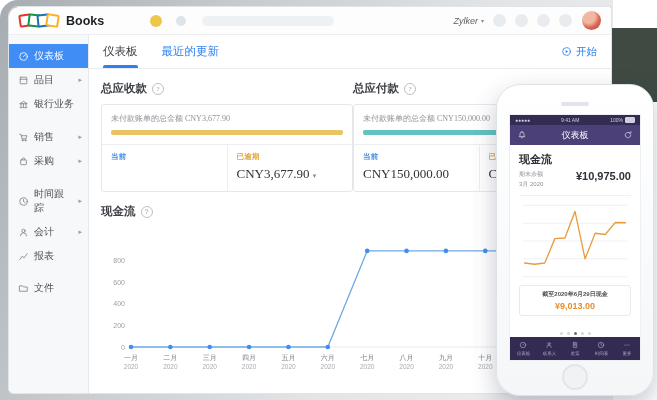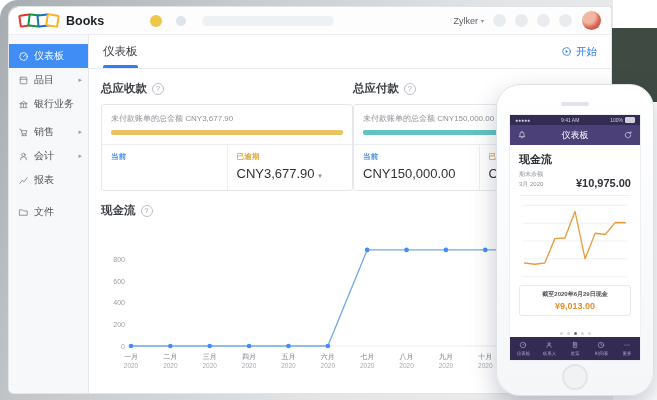--- a/index.html
+++ b/index.html
@@ -17,44 +17,44 @@
   .logo i{display:inline-block;width:9px;height:9px;border-radius:2px;background:#fff;border:2px solid;}
   .logo i.r{border-color:#e0362c;transform:rotate(-8deg);}
   .logo i.g{border-color:#089949;transform:rotate(7deg);margin-left:-4px;}
   .logo i.b{border-color:#226db4;transform:rotate(-6deg);margin-left:-4px;}
   .logo i.y{border-color:#f9b21d;transform:rotate(9deg);margin-left:-4px;}
   .brand{font-weight:bold;font-size:12.5px;color:#1d2023;margin-left:7px;}
   .dot-y{width:12px;height:12px;border-radius:50%;background:#edc64b;margin-left:46px;}
   .dot-g{width:10px;height:10px;border-radius:50%;background:#dee4eb;margin-left:14px;}
   .pill{width:132px;height:10px;border-radius:5px;background:#eef1f4;margin-left:16px;}
   .spacer{flex:1;}
-  .account{font-size:9px;color:#5a5e64;display:flex;align-items:center;gap:3px;cursor:default;}
+  .account{font-size:9px;color:#5a5e64;display:flex;align-items:center;gap:3px;cursor:default;font-style:italic;}
   .account .caret{font-size:6px;color:#8a8f95;}
   .circ{width:13px;height:13px;border-radius:50%;background:#e9ecef;margin-left:9px;}
   .avatar{width:19px;height:19px;border-radius:50%;margin-left:10px;
           background:radial-gradient(circle at 35% 30%,#f2b7a0 0 35%,#d96555 60%,#b8423a 100%);}
   .wbody{display:flex;height:calc(100% - 27px);}
   
   .sidebar{width:80px;background:#f7f8fa;border-right:1px solid #e7eaed;padding-top:9px;box-sizing:border-box;}
   .side-item{display:flex;align-items:center;gap:5px;padding:5px 6px 5px 9px;font-size:10px;color:#4e5257;cursor:default;}
-  .side-item.gap{margin-top:4px;}
+  .side-item.gap{margin-top:9px;}
   .side-item.gap-lg{margin-top:8px;}
   .side-item .ic{display:flex;color:#7d838a;}
   .side-item .arrow{margin-left:auto;font-size:7px;color:#9ba0a6;}
   .side-item.active{background:#3f8df5;color:#fff;}
   .side-item.active .ic{color:#fff;}
   
   .main{flex:1;position:relative;background:#fff;min-width:0;}
   .tabrow{height:33px;display:flex;align-items:center;padding:0 14px;border-bottom:1px solid #e9ebee;}
   .tab{font-size:11.5px;color:#3a3d42;margin-right:24px;height:100%;display:flex;align-items:center;position:relative;cursor:default;}
   .tab.active::after{content:"";position:absolute;left:0;right:0;bottom:0;height:3px;background:#2f80ed;border-radius:2px 2px 0 0;}
   .tab.recent{color:#2f80ed;}
   .start{margin-left:auto;color:#2f80ed;font-size:10.5px;display:flex;align-items:center;gap:4px;cursor:default;}
   .content{padding:10px 4px 0 12px;}
-  .cards{display:flex;padding-right:2px;}
+  .cards{display:flex;padding-right:2px;font-family:Liberation Serif, serif;}
   .block{flex:1;min-width:0;}
   .sec-title{display:flex;align-items:center;gap:5px;font-size:11.5px;font-weight:bold;color:#3e4146;margin:2px 0 8px;}
   .help{width:10px;height:10px;border:1px solid #bcc1c7;border-radius:50%;font-size:7px;color:#9aa0a7;
         display:inline-flex;align-items:center;justify-content:center;font-weight:normal;}
   .card{border:1px solid #e5e8eb;border-radius:3px;background:#fff;}
   .card-top{padding:8px 9px 9px;}
   .card-top .lbl{font-size:8px;color:#8d9197;white-space:nowrap;overflow:hidden;}
   .bar{height:5px;border-radius:2px;margin-top:6px;}
   .bar.yellow{background:#e9c465;}
   .bar.teal{background:#62c3c1;}
@@ -75,21 +75,21 @@
   .speaker{position:absolute;top:17px;left:50%;transform:translateX(-50%);width:28px;height:4px;border-radius:2px;background:#e1e5e9;}
   .screen{position:absolute;left:12px;right:12px;top:29px;height:245px;background:#fff;overflow:hidden;border:1px solid #edeff2;}
   .statusbar{height:10px;background:#332b52;color:#cfd0dd;font-size:5px;display:flex;align-items:center;justify-content:space-between;padding:0 5px;}
   .batt{display:flex;align-items:center;gap:2px;}
   .batticon{display:inline-block;width:8px;height:4px;border:1px solid #cfd0dd;border-radius:1px;background:#cfd0dd;}
   .pnav{height:20px;background:#4b4178;color:#fff;display:flex;align-items:center;padding:0 7px;}
   .pnav .ic{color:#d9d6e8;display:flex;}
   .pnav-title{flex:1;text-align:center;font-size:9px;}
   .pcontent{padding:7px 9px 0;}
   .ptitle{font-size:11px;font-weight:bold;color:#2e3138;}
-  .prow{display:flex;justify-content:space-between;align-items:flex-end;margin-top:3px;padding-bottom:6px;border-bottom:1px solid #eef0f2;}
+  .prow{display:flex;justify-content:space-between;align-items:flex-start;margin-top:3px;padding-bottom:6px;border-bottom:1px solid #eef0f2;}
   .plbls{font-size:6px;color:#8d9197;line-height:1.6;}
   .pval{font-size:11px;font-weight:bold;color:#2e3138;}
   .pchart{height:84px;margin:3px 0 2px;}
   .pchart svg{display:block;width:100%;height:100%;}
   .pcard{border:1px solid #e8eaed;border-radius:3px;text-align:center;padding:4px 2px;}
   .pcard .l1{font-size:6px;font-weight:bold;color:#4e5257;}
   .pcard .l2{font-size:9px;font-weight:bold;color:#e2902f;margin-top:2px;}
   .pdots{text-align:center;margin-top:5px;}
   .pdots i{display:inline-block;width:3px;height:3px;border-radius:50%;background:#d4d7db;margin:0 2px;}
   .pdots i.on{background:#6d6a7d;}
@@ -167,20 +167,40 @@
                 <circle cx="6.6" cy="12" r="1"></circle>
                 <circle cx="10.8" cy="12" r="1"></circle>
               </svg>
             </span>
             <span>销售</span>
             <span class="arrow">▸</span>
           </div>
           <div class="side-item">
             <span class="ic" style="display: flex;">
               <svg width="11" height="11" viewBox="0 0 16 16" fill="none" stroke="currentColor" stroke-width="1.2" stroke-linecap="round" stroke-linejoin="round">
+                <rect x="3.8" y="5.6" width="8.4" height="7" rx="1"></rect>
+                <path d="M6 5.6 V4.8 a2 2 0 0 1 4 0 V5.6"></path>
+              </svg>
+            </span>
+            <span>采购</span>
+            <span class="arrow">▸</span>
+          </div>
+          <div class="side-item gap">
+            <span class="ic" style="display: flex;">
+              <svg width="11" height="11" viewBox="0 0 16 16" fill="none" stroke="currentColor" stroke-width="1.2" stroke-linecap="round" stroke-linejoin="round">
+                <circle cx="8" cy="8" r="5.5"></circle>
+                <path d="M8 5 V8 L10.4 9.6"></path>
+              </svg>
+            </span>
+            <span>时间跟踪</span>
+            <span class="arrow">▸</span>
+          </div>
+          <div class="side-item">
+            <span class="ic" style="display: flex;">
+              <svg width="11" height="11" viewBox="0 0 16 16" fill="none" stroke="currentColor" stroke-width="1.2" stroke-linecap="round" stroke-linejoin="round">
                 <circle cx="8" cy="5.6" r="2.4"></circle>
                 <path d="M3.6 12.8 a4.4 4.4 0 0 1 8.8 0"></path>
               </svg>
             </span>
             <span>会计</span>
             <span class="arrow">▸</span>
           </div>
           <div class="side-item">
             <span class="ic" style="display: flex;">
               <svg width="11" height="11" viewBox="0 0 16 16" fill="none" stroke="currentColor" stroke-width="1.2" stroke-linecap="round" stroke-linejoin="round">
@@ -195,20 +215,21 @@
                 <path d="M2.6 4.2 H6.8 L8.2 5.8 H13.4 V12 H2.6 Z"></path>
               </svg>
             </span>
             <span>文件</span>
           </div>
         </div>
 
       <div class="main">
         <div class="tabrow">
           <div class="tab active">仪表板</div>
+          <div class="tab recent">最近的更新</div>
           <div class="start">
             <span id="slot-start">
                 <span class="ic" style="display: flex;">
                   <svg width="11" height="11" viewBox="0 0 16 16" fill="none" stroke="currentColor" stroke-width="1.2" stroke-linecap="round" stroke-linejoin="round">
                     <circle cx="8" cy="8" r="5.6"></circle>
                     <path d="M6.8 5.8 L10.2 8 6.8 10.2 Z" fill="currentColor" stroke="none"></path>
                   </svg>
                 </span>
               </span>
             <span>开始</span>

